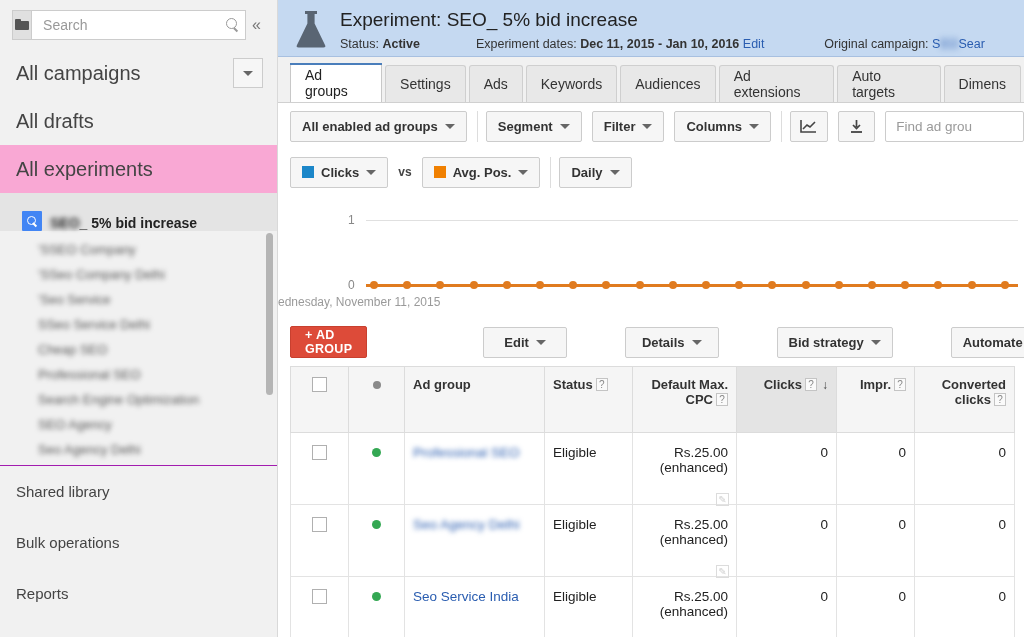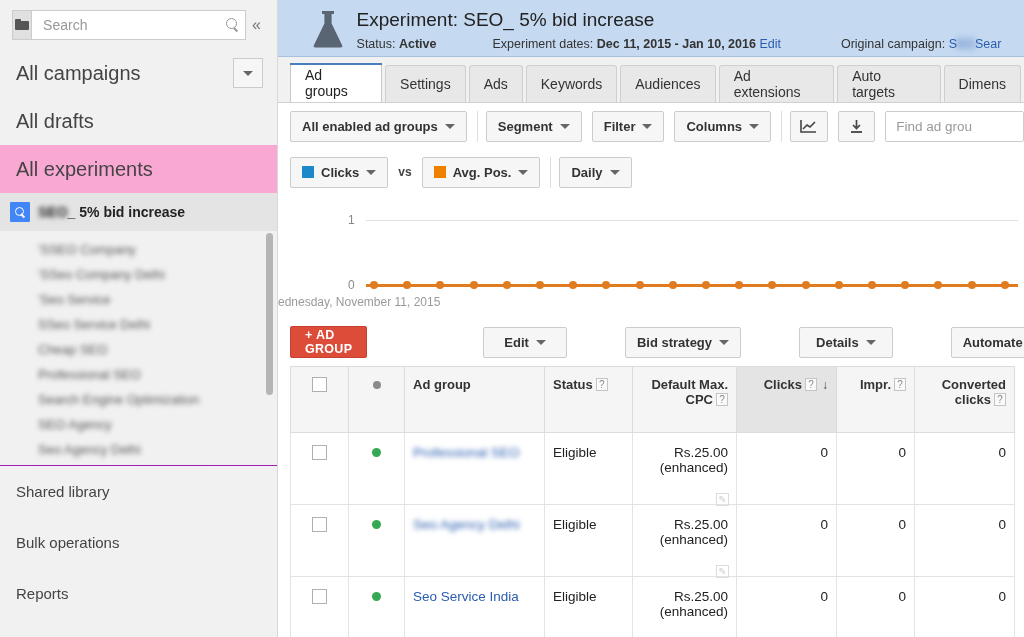--- a/index.html
+++ b/index.html
@@ -86,22 +86,22 @@
     position: absolute; right: 14px; top: 9px;
     width: 30px; height: 30px;
     border: 1px solid #ccc; background: #f6f6f6;
     display:flex; align-items:center; justify-content:center;
   }
   .caret-dn {
     width:0;height:0;border-left:5px solid transparent;
     border-right:5px solid transparent;border-top:5px solid #666;
   }
   .exp-item {
-    display: flex; align-items: center;
-    height: 38px; padding-left: 10px;
+    display: flex; align-items: flex-end;
+    height: 38px; padding-left: 22px;
     background: #e4e4e4;
     font-size: 14px; font-weight: bold; color: #222;
     cursor: pointer;
   }
   .exp-badge {
     width: 20px; height: 20px; background: #4285f4;
     display:flex;align-items:center;justify-content:center;
     margin-right: 8px; flex: 0 0 20px; border-radius:1px;
   }
   .exp-badge .m2 { width:11px;height:11px;position:relative;}
@@ -138,21 +138,20 @@
   }
 
   
   .main { flex: 1; height: 637px; position: relative; overflow: hidden; background:#fff;}
   .exp-header {
     background: #c5d9f1;
     height: 57px;
     display: flex; align-items: flex-start;
     padding: 6px 6px 0 8px;
     border-bottom: 1px solid #a8c0e0;
-    justify-content: center;
   }
   .flask {
     width: 42px; height: 46px; margin: 0 8px 0 4px;
     display:flex;align-items:center;justify-content:center;flex:0 0 42px;
   }
   .exp-head-text { padding-top: 2px; }
   .exp-title { font-size: 19px; color: #222; line-height: 24px; }
   .exp-meta {
     display:flex; align-items:center;
     font-size: 12.5px; color: #333; margin-top: 5px;
@@ -486,26 +485,26 @@
 
     <div class="actionbar">
       <div class="btn-red">
         <span>+ AD GROUP</span>
       </div>
       <div class="vdiv"></div>
       <div class="btn" style="padding:0 20px;">
         <span>Edit</span>
         <i class="cd caret-dn"></i>
       </div>
-      <div class="btn">
-        <span>Bid strategy</span>
-        <i class="cd caret-dn"></i>
-      </div>
       <div class="btn" style="padding:0 16px;">
         <span>Details</span>
+        <i class="cd caret-dn"></i>
+      </div>
+      <div class="btn">
+        <span>Bid strategy</span>
         <i class="cd caret-dn"></i>
       </div>
       <div class="btn">
         <span>Automate</span>
         <i class="cd caret-dn"></i>
       </div>
       <div class="btn disabled">
         <span>Labels</span>
         <i class="cd caret-dn"></i>
       </div>

